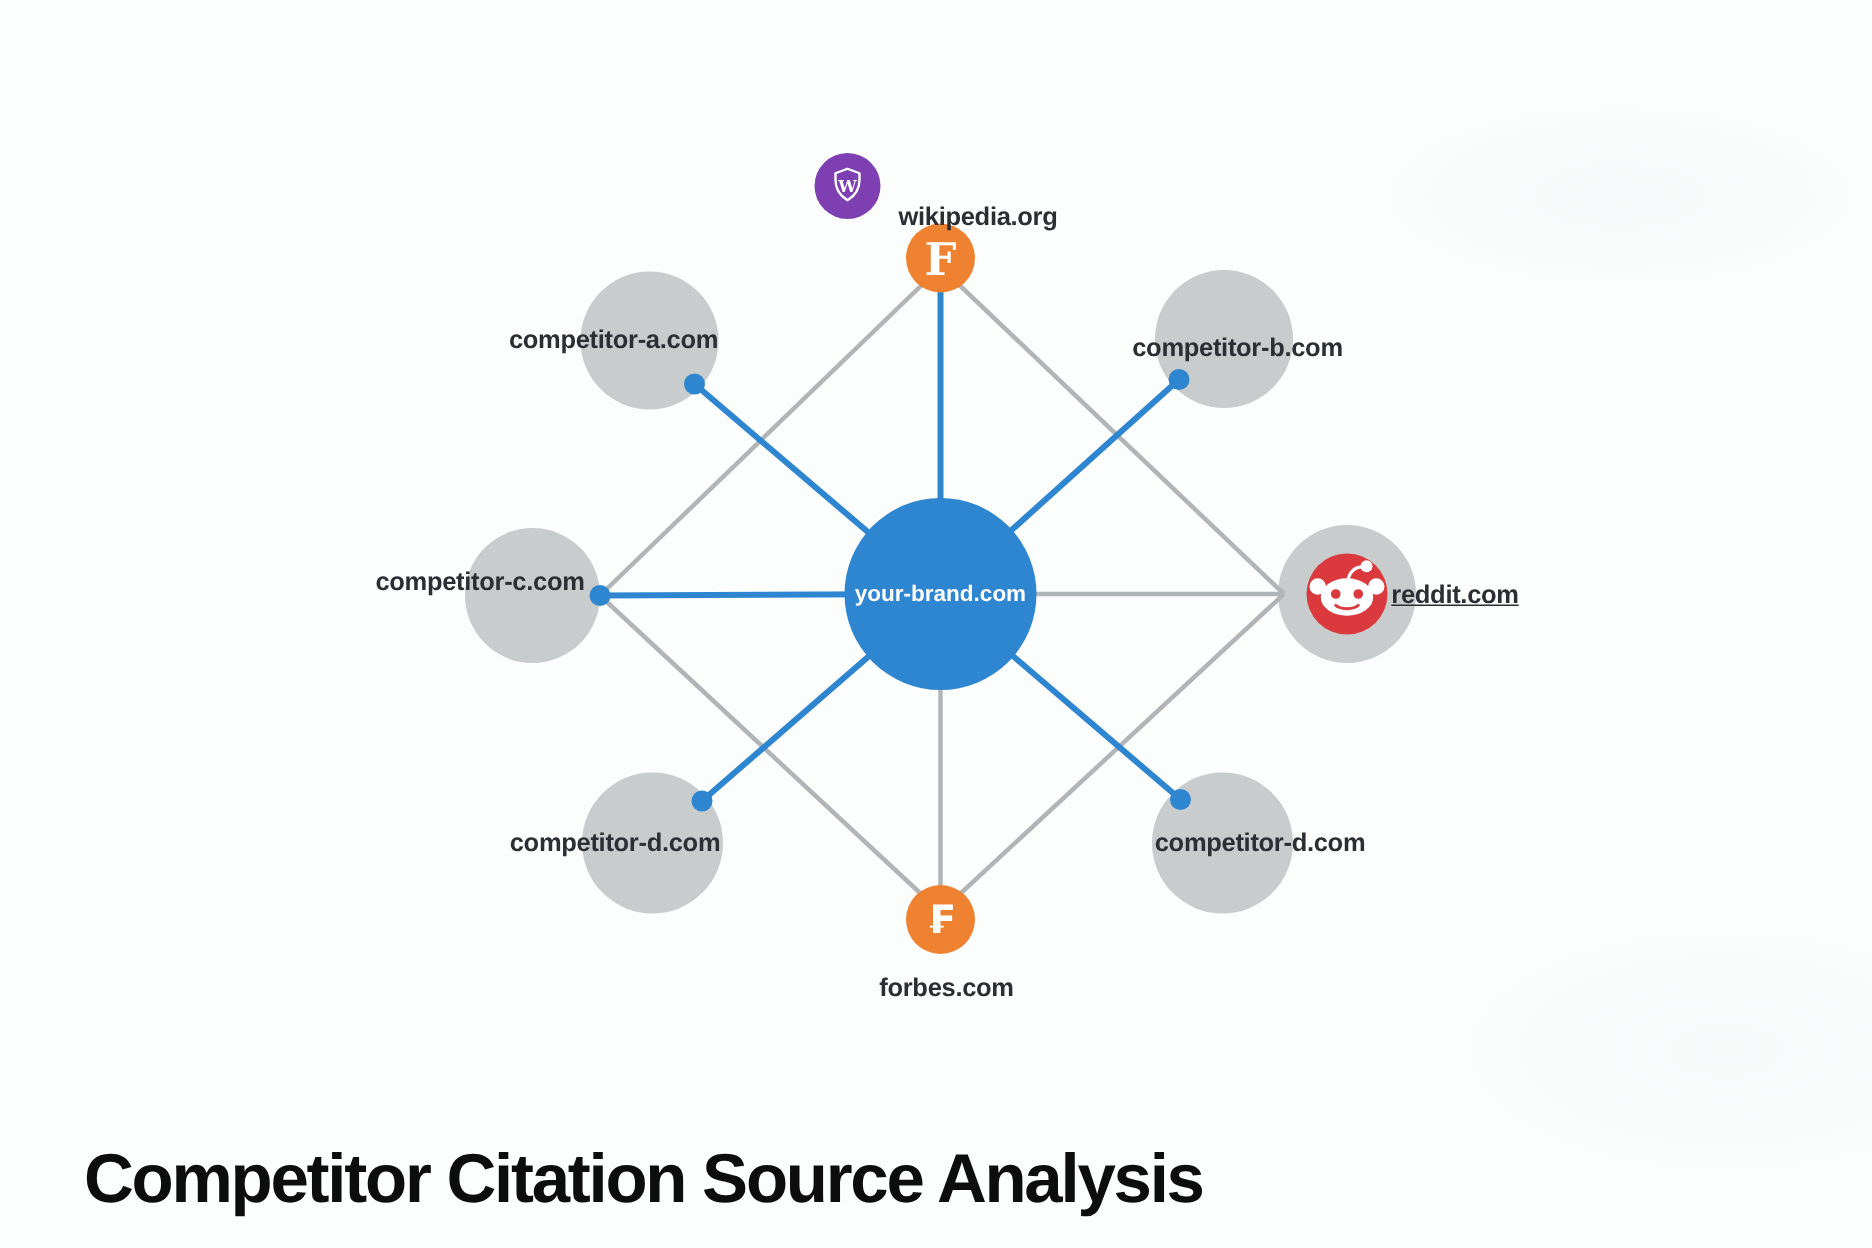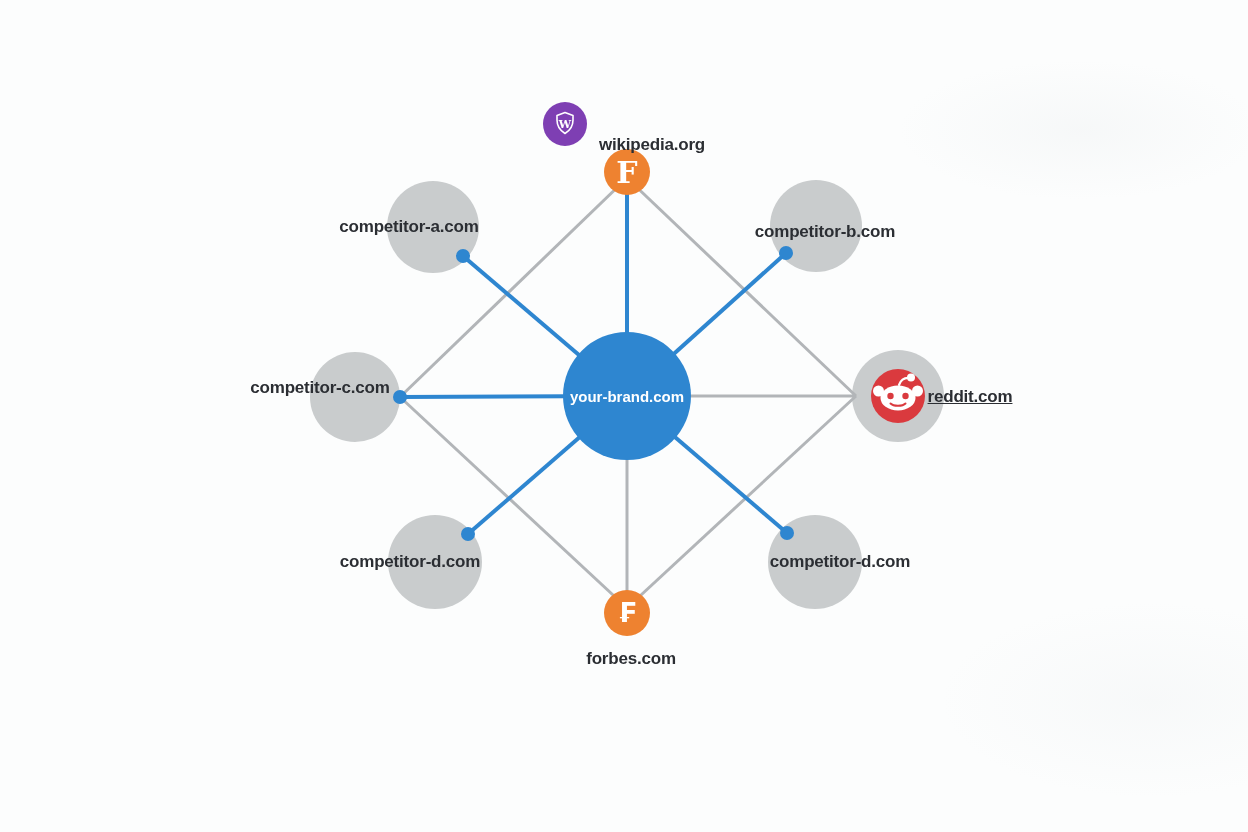--- a/index.html
+++ b/index.html
@@ -105,13 +105,14 @@
   <div class="node-label" style="left:652px;top:124px;margin-top:21px;">wikipedia.org</div>
   <div class="node-label" style="left:409px;top:227px;">competitor-a.com</div>
   <div class="node-label" style="left:825px;top:232px;">competitor-b.com</div>
   <div class="node-label" style="left:320px;top:388px;">competitor-c.com</div>
   <div class="node-label" style="left:970px;top:397px;text-decoration:underline;">reddit.com</div>
   <div class="node-label" style="left:410px;top:562px;">competitor-d.com</div>
   <div class="node-label" style="left:840px;top:562px;">competitor-d.com</div>
   <div class="node-label" style="left:631px;top:659px;">forbes.com</div>
   <div class="center-label" style="left:627px;top:396px;">your-brand.com</div>
 
+  <h1 class="page-title">Competitor Citation Source Analysis</h1>
 </div>
 
 </body></html>

